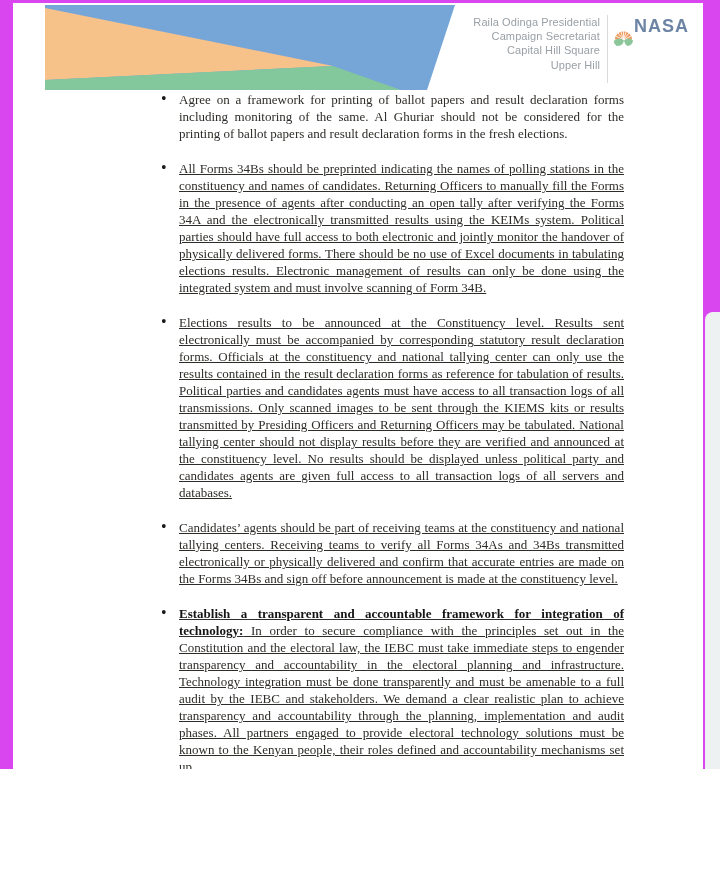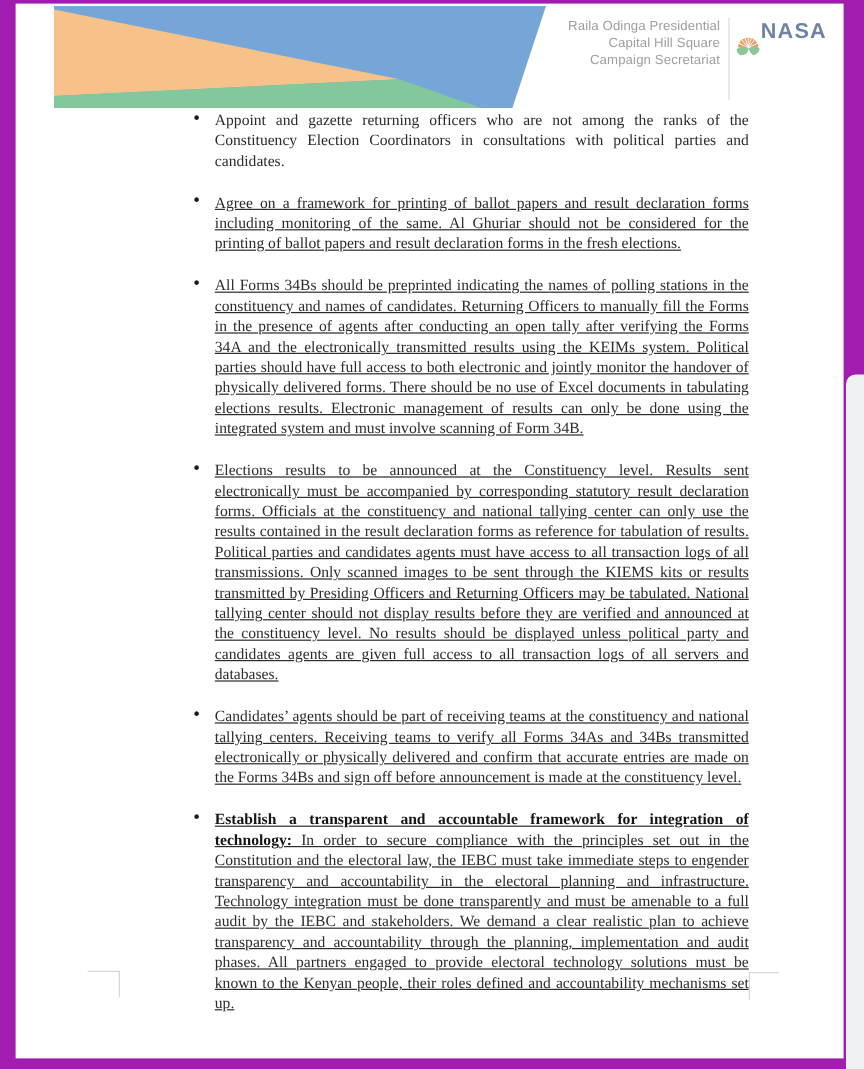--- a/index.html
+++ b/index.html
@@ -1,19 +1,19 @@
 <!DOCTYPE html>
 <html style="--banner-blue: #76a5d8; --banner-orange: #f6c28a; --banner-green: #83c79c; --logo-orange: #ef9b60; --logo-green: #8cc79b; --logo-text: #6d84a5; --address-text: #9aa0a6; --body-text: #2e2c28;"><head>
 <meta charset="utf-8">
 <style>
   html,body{margin:0;padding:0;}
   .stage{
     position:relative;
-    width:720px;height:891px;
-    background:#a21caf;
+    width:720px;height:769px;
+    background:#d946ef;
     overflow:hidden;
     font-family:"Liberation Sans",sans-serif;
   }
   .backdrop-accent{
     position:absolute;left:705px;top:312px;width:15px;height:579px;
     background:#eef1f1;border-radius:8px 0 0 0;
   }
   .page{
     position:absolute;left:13px;top:3px;width:690px;height:879px;
     background:#ffffff;
@@ -83,22 +83,23 @@
   <div class="page">
 
     <svg class="banner" viewBox="0 0 410 85" preserveAspectRatio="none">
       <polygon points="0,0 410,0 382,85 0,85" fill="var(--banner-blue,#76a5d8)"></polygon>
       <polygon points="0,3 288,61 0,75" fill="var(--banner-orange,#f6c28a)"></polygon>
       <polygon points="0,75 288,61 356,85 0,85" fill="var(--banner-green,#83c79c)"></polygon>
     </svg>
 
     <div class="address">
       <div>Raila Odinga Presidential</div>
+      <div>Campaign Secretariat</div>
       <div>Capital Hill Square</div>
-      <div>Campaign Secretariat</div>
+      <div>Upper Hill</div>
     </div>
 
     <div class="divider"></div>
 
     <div class="logo">
       <svg width="46" height="42" viewBox="0 0 44 42">
         <path d="M4,25 A18,18 0 1 1 40,25 Z" fill="var(--logo-orange,#ef9b60)"></path>
         <g stroke="#ffffff" stroke-width="1.7" stroke-linecap="round">
           <path d="M22,25 L4,25"></path>
           <path d="M22,25 L6,17"></path>
@@ -114,24 +115,20 @@
         <path d="M2,27 Q14,18 23,26 Q21,38 8,38 Q1,33 2,27 Z" fill="var(--logo-green,#8cc79b)"></path>
         <path d="M23,26 Q33,18 42,26 Q41,36 30,38 Q24,33 23,26 Z" fill="var(--logo-green,#8cc79b)"></path>
       </svg>
       <div class="logo-word">NASA</div>
     </div>
 
     <div class="content">
       <ul>
         <li>
           <span class="lead"></span>
-          <span>Appoint and gazette returning officers who are not among the ranks of the Constituency Election Coordinators in consultations with political parties and candidates.</span>
-        </li>
-        <li>
-          <span class="lead"></span>
           <span>Agree on a framework for printing of ballot papers and result declaration forms including monitoring of the same. Al Ghuriar should not be considered for the printing of ballot papers and result declaration forms in the fresh elections.</span>
         </li>
         <li>
           <span class="lead"></span>
           <span>All Forms 34Bs should be preprinted indicating the names of polling stations in the constituency and names of candidates. Returning Officers to manually fill the Forms in the presence of agents after conducting an open tally after verifying the Forms 34A and the electronically transmitted results using the KEIMs system. Political parties should have full access to both electronic and jointly monitor the handover of physically delivered forms. There should be no use of Excel documents in tabulating elections results. Electronic management of results can only be done using the integrated system and must involve scanning of Form 34B.</span>
         </li>
         <li>
           <span class="lead"></span>
           <span>Elections results to be announced at the Constituency level. Results sent electronically must be accompanied by corresponding statutory result declaration forms. Officials at the constituency and national tallying center can only use the results contained in the result declaration forms as reference for tabulation of results. Political parties and candidates agents must have access to all transaction logs of all transmissions. Only scanned images to be sent through the KIEMS kits or results transmitted by Presiding Officers and Returning Officers may be tabulated. National tallying center should not display results before they are verified and announced at the constituency level. No results should be displayed unless political party and candidates agents are given full access to all transaction logs of all servers and databases.</span>
         </li>

